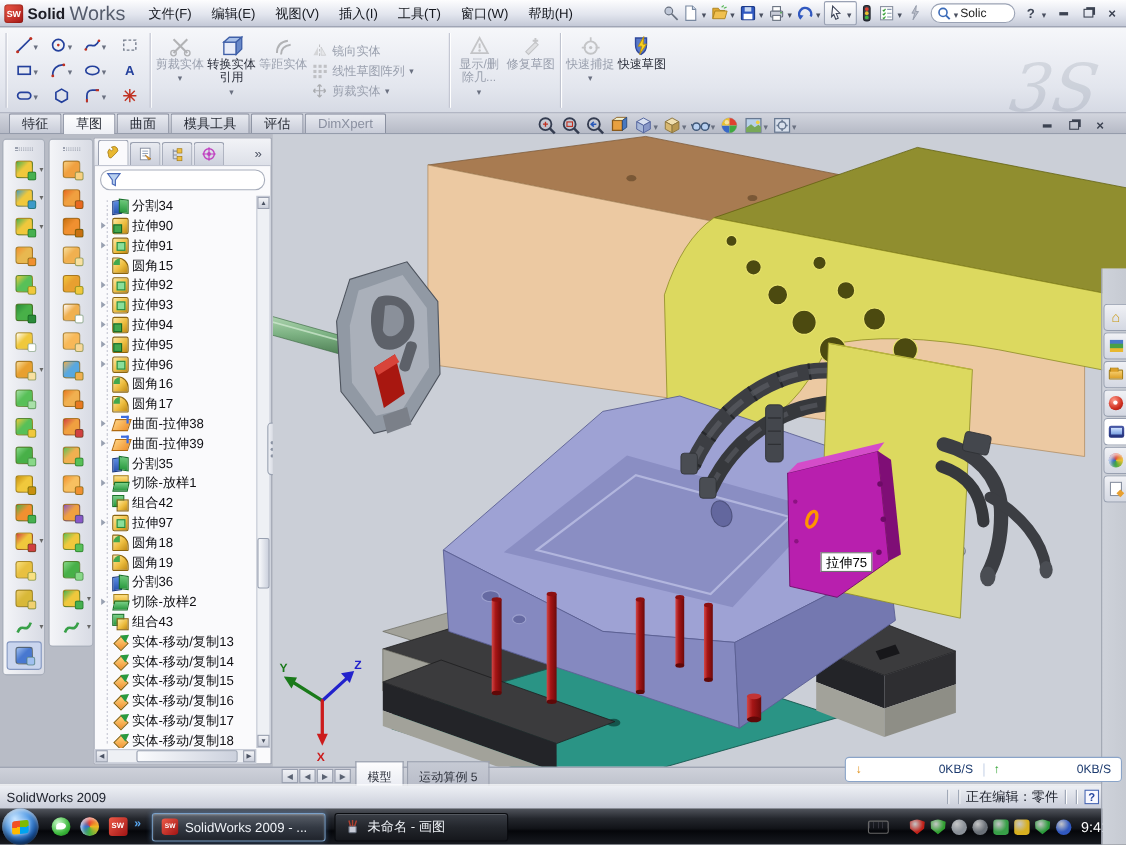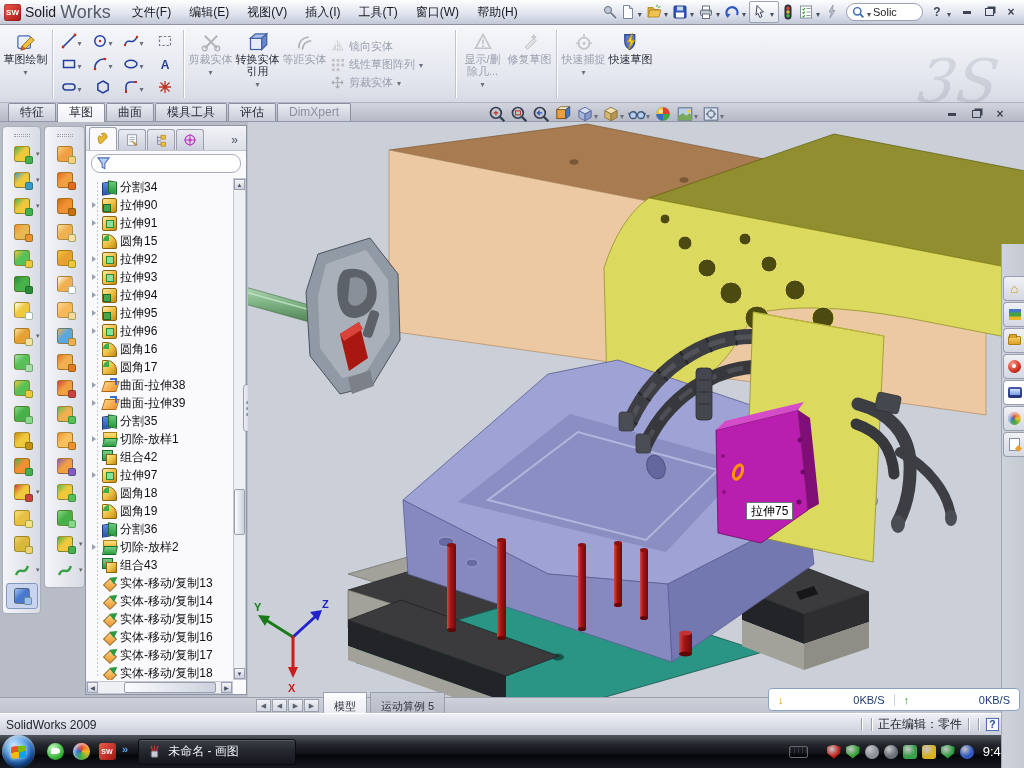--- a/index.html
+++ b/index.html
@@ -3,21 +3,21 @@
 <meta charset="utf-8">
 <style>
 *{box-sizing:border-box;margin:0;padding:0}
 html,body{width:1024px;height:768px;overflow:hidden}
 #app{position:relative;width:1024px;height:768px;font-family:"Liberation Sans","DejaVu Sans",sans-serif;background:#b8bcc6;overflow:hidden;cursor:default}
 svg{display:block}
 
 #titlebar{position:absolute;left:0;top:0;width:1024px;height:25px;background:linear-gradient(#fdfdfe,#e2e5ee 55%,#c3c8d6);border-bottom:1px solid #8e94a6;display:flex;align-items:center}
 .logo{display:flex;align-items:center;gap:4px;padding:0 12px 0 4px}
 .swcube{width:17px;height:17px;background:linear-gradient(135deg,#ef5a48,#a81818);border-radius:3px;color:#fff;font-size:8px;font-weight:bold;display:flex;align-items:center;justify-content:center;box-shadow:inset 0 0 2px #601008}
-.logo .solid{font-size:14px;font-weight:normal;color:#1c1c24}
+.logo .solid{font-size:14px;font-weight:bold;color:#1c1c24}
 .logo .works{font-size:18px;color:#555c6c}
 #menus{display:flex;list-style:none}
 #menus li{font-size:12px;color:#15181f;padding:4px 9px}
 #tbicons{margin-left:auto;display:flex;align-items:center;padding-right:4px}
 .tbi{display:flex;align-items:center;padding:1px}
 .tbi.boxed{border:1px solid #9aa2b4;border-radius:2px;background:linear-gradient(#fff,#dde1ea);padding:1px 2px}
 .dd::after{content:"▾";font-size:8px;color:#4a5060;margin:0 2px}
 .search{display:flex;align-items:center;border:1px solid #9aa2b4;border-radius:9px;background:#fff;height:18px;padding:0 5px;margin:0 5px}
 .search input{border:none;outline:none;width:44px;font-size:11px;color:#222;background:transparent;font-family:inherit}
 .winb{width:18px;height:16px;display:flex;align-items:center;justify-content:center;color:#3c4352;margin-left:4px}
@@ -263,31 +263,20 @@
           <span class="wb-res"></span>
         </span>
         <span class="winb">
           <span class="wb-x">×</span>
         </span>
       </div>
   </div>
 
   <div id="ribbon">
     <div id="rg-main" style="display:flex">
-        <div class="rbtn">
-          <span class="ric">
-            <svg width="20" height="20" viewBox="0 0 16 16">
-              <rect x="1.5" y="3" width="10" height="10" rx="1.5" fill="#e8f0ff" stroke="#4868b8"></rect>
-              <path d="M5,11 L12,4 L14.5,6.5 L7.5,13.5 Z" fill="#f0c040" stroke="#a07818" stroke-width=".8"></path>
-              <path d="M5,11 L4,14.5 L7.5,13.5" fill="#e86830" stroke="#a04818" stroke-width=".8"></path>
-            </svg>
-          </span>
-          <span>草图绘制</span>
-          <span class="ddb"></span>
-        </div>
       </div>
     <div class="rsep"></div>
     <div id="rg-entities">
         <div class="egi">
           <svg width="16" height="16" viewBox="0 0 16 16">
             <line x1="2" y1="14" x2="14" y2="2" stroke="#24409c" stroke-width="1.6"></line>
             <circle cx="2" cy="14" r="1.4" fill="#c03020"></circle>
             <circle cx="14" cy="2" r="1.4" fill="#c03020"></circle>
           </svg>
           <span class="ddb"></span>
@@ -1187,20 +1176,24 @@
         </span>
         <span class="ql">
           <span class="ql-browser"></span>
         </span>
         <span class="ql">
           <span class="ql-sw">SW</span>
         </span>
       </div>
     <span class="qlmore">»</span>
     <div id="twins" style="display:flex">
+        <div class="twin active">
+          <span class="ql-sw" style="width: 15px; height: 15px; font-size: 6px; flex: 0 0 15px;">SW</span>
+          <span>SolidWorks 2009 - ...</span>
+        </div>
         <div class="twin">
           <span>
             <svg width="15" height="15" viewBox="0 0 16 16">
               <rect x="4.5" y="7.5" width="7" height="6.5" rx="1" fill="#c8ccd8" stroke="#666e7c"></rect>
               <path d="M6,7.5 L4.5,2 M8,7.5 V1.5 M10,7.5 L11.8,2" stroke="#b04030" stroke-width="1.4"></path>
             </svg>
           </span>
           <span>未命名 - 画图</span>
         </div>
       </div>

